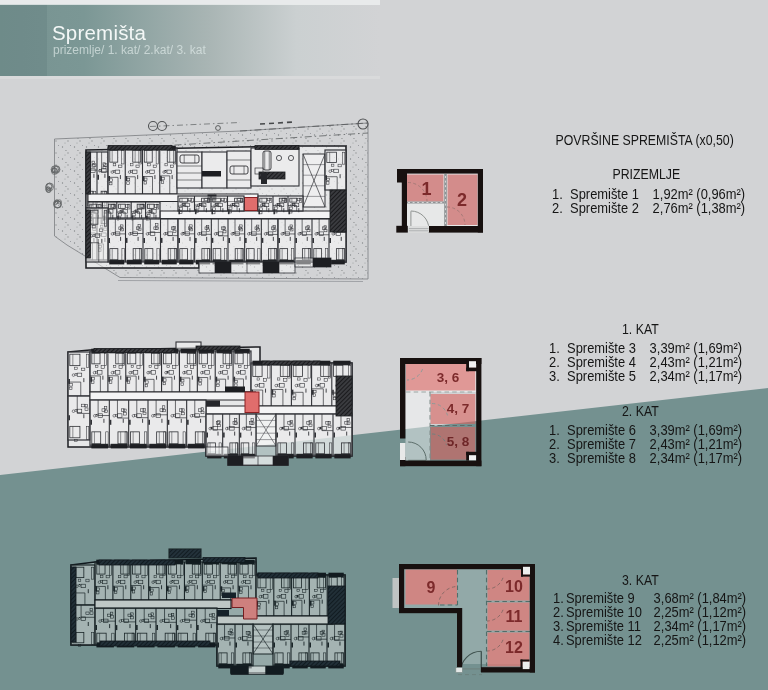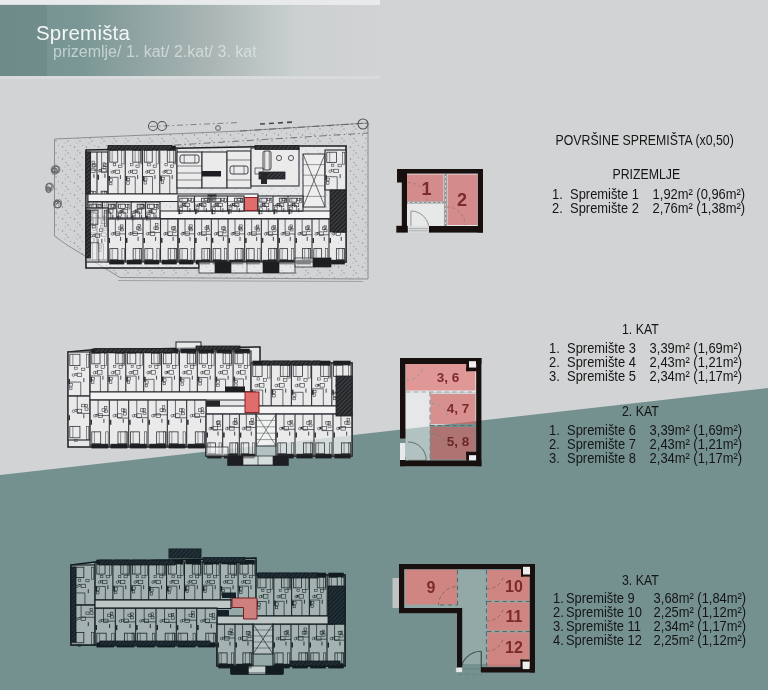--- a/index.html
+++ b/index.html
@@ -1,18 +1,18 @@
 <!DOCTYPE html>
 <html><head><meta charset="utf-8"><title>Spremišta</title><style>
 html,body{margin:0;padding:0}
 body{width:768px;height:690px;position:relative;overflow:hidden;background:#d2d3d5;
  font-family:"Liberation Sans",sans-serif;-webkit-font-smoothing:antialiased}
 .abs{position:absolute}
-.hdr-title{position:absolute;left:36px;top:20.5px;font-size:20.5px;color:#f3f7f6;letter-spacing:0.2px}
-.hdr-sub{position:absolute;left:53px;top:42.5px;font-size:16px;color:rgba(226,236,235,0.68)}
+.hdr-title{position:absolute;left:52px;top:20.5px;font-size:20.5px;color:#f3f7f6;letter-spacing:0.2px}
+.hdr-sub{position:absolute;left:53px;top:42.5px;font-size:12px;color:rgba(226,236,235,0.68)}
 .sec{position:absolute;color:#151515;font-size:15px;line-height:14px;white-space:nowrap}
 .scx{display:inline-block;transform:scaleX(0.86);transform-origin:left top}
 .ctr{position:absolute;width:300px;text-align:center;color:#151515;font-size:15px;white-space:nowrap}
 .ctr>span{display:inline-block;transform:scaleX(0.82);transform-origin:center top}
 .row{height:14px}
 .row .n{display:inline-block;width:21px}
 .row .nm{display:inline-block;width:96px}
 .sec .scx .row .n[style] + .nm{width:102px}
 </style></head><body>
 

